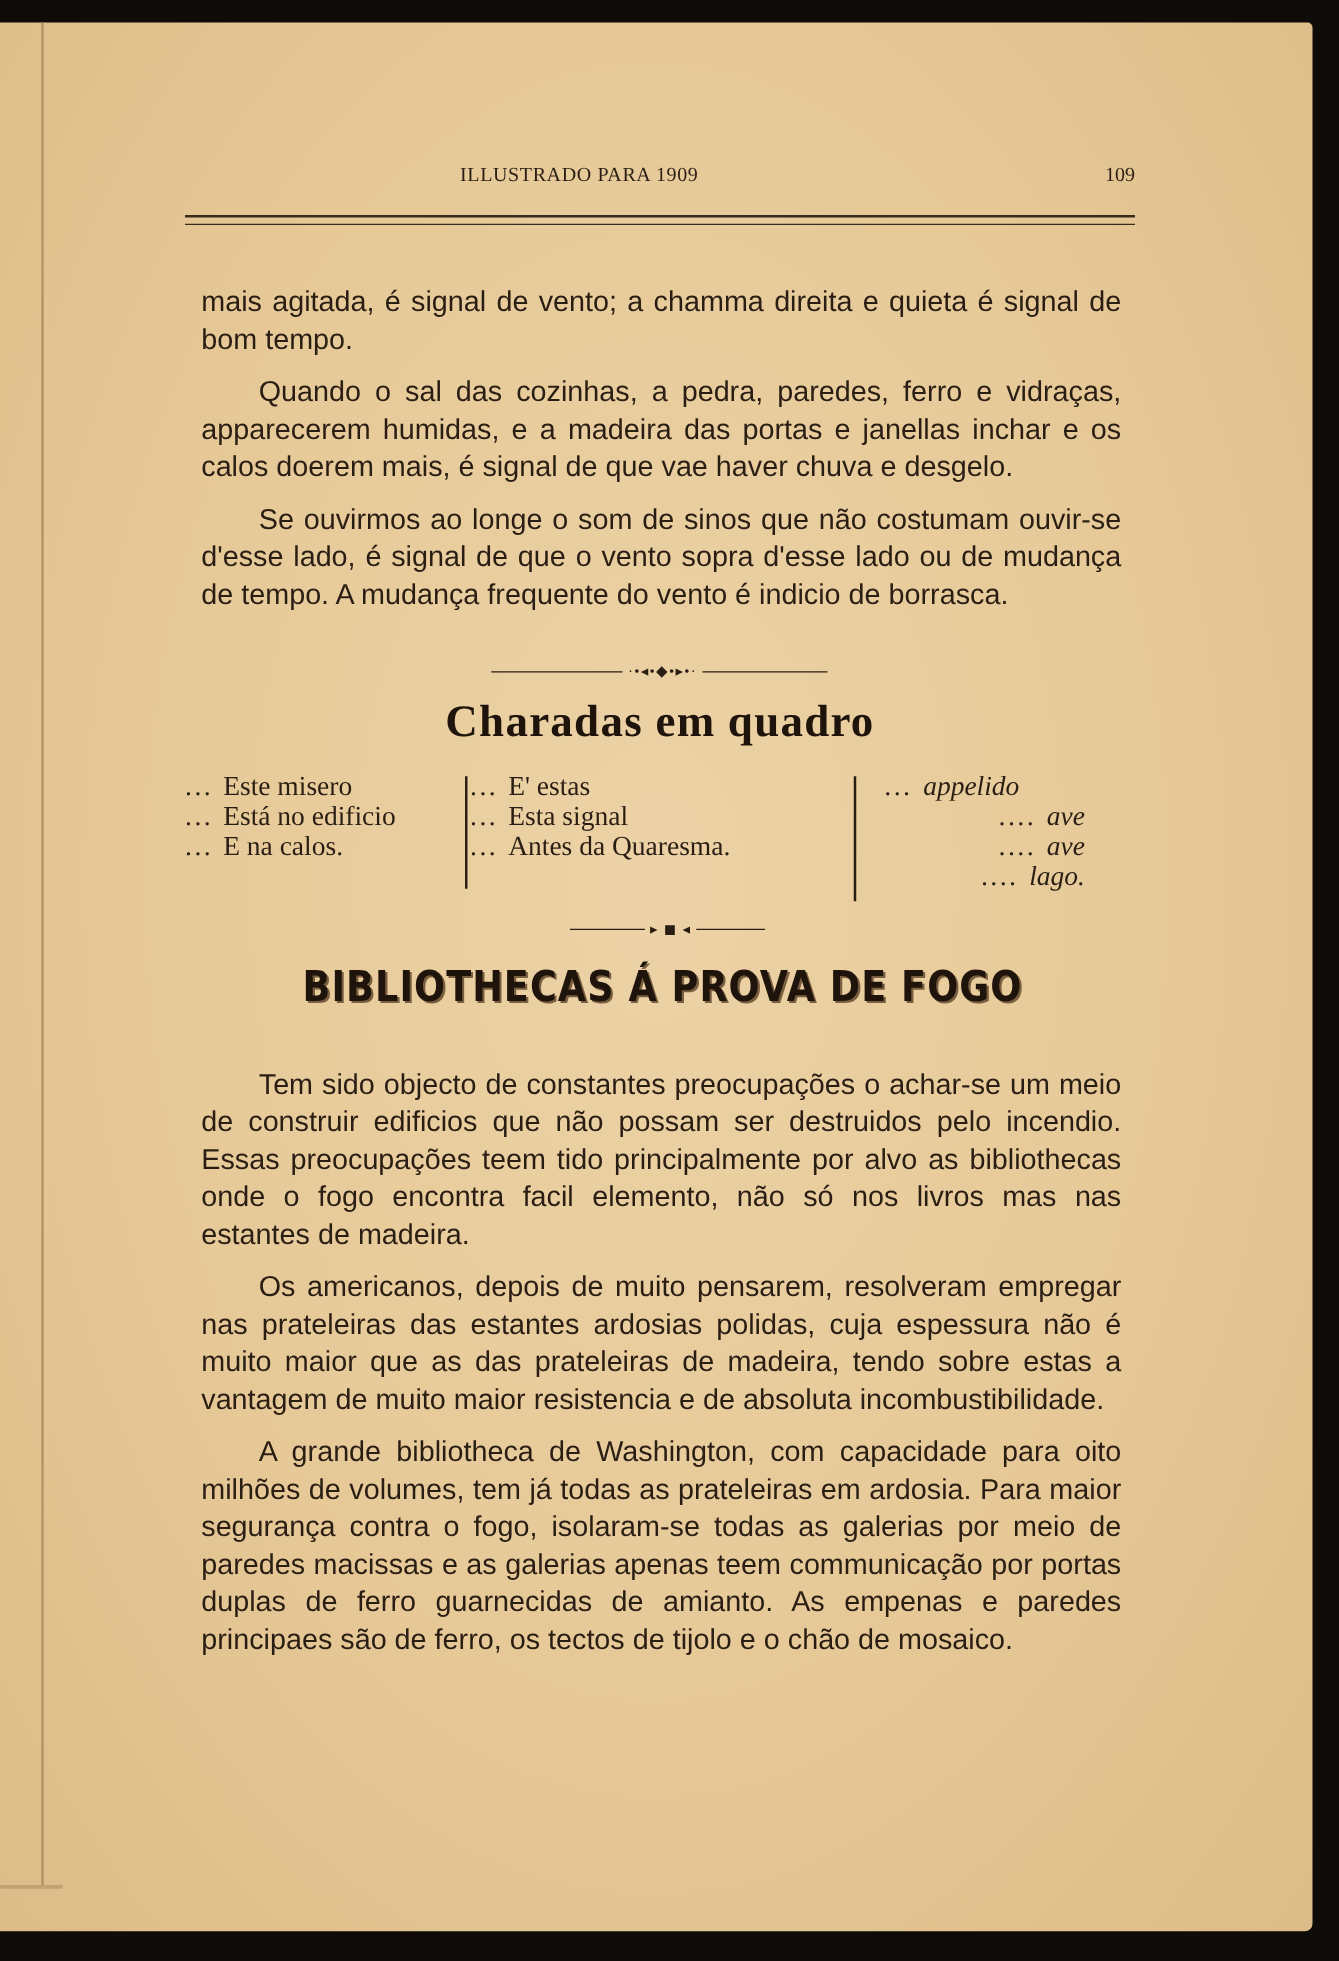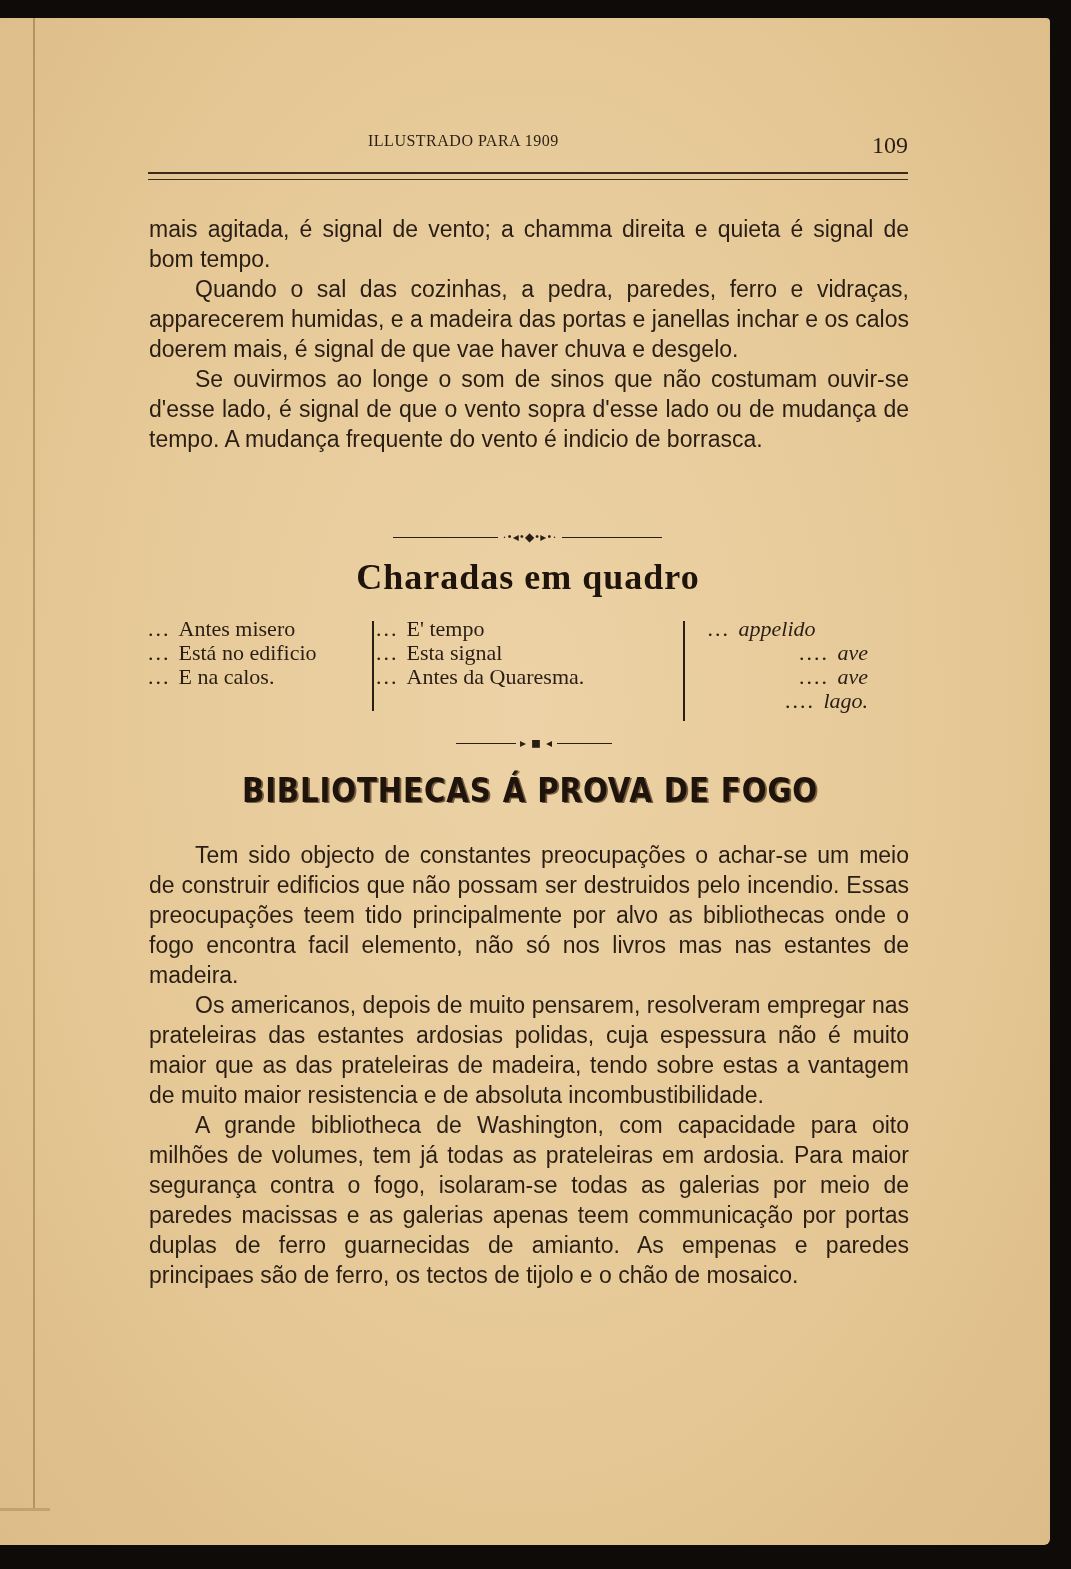--- a/index.html
+++ b/index.html
@@ -19,32 +19,32 @@
     .fold-edge {
       position:absolute; left:0; top:1490px; width:50px; height:3px; background:#b89466; opacity:.7;
     }
     .header {
       position:absolute; left:148px; top:132px; width:760px; height:30px; color:#2a1e14;
     }
     .running-title {
       position:absolute; left:220px; top:0; font-size:16px; letter-spacing:0.5px;
     }
     .page-number {
-      position:absolute; right:0; top:0; font-size:24px;
+      position:absolute; right:0; top:0; font-size:16px;
     }
     .header-rule {
       position:absolute; left:148px; top:172px; width:760px; height:5px;
       border-top:2px solid #3a2a1c; border-bottom:1px solid #3a2a1c;
     }
     .body-text {
       position:absolute; left:149px; width:760px; color:#2a1e14;
       font-family: "Liberation Sans Narrow", "Liberation Sans", sans-serif;
       font-size:23px; line-height:30px; text-align:justify;
     }
-    .body-text p { margin:0; }
+    .body-text p { margin:12px; }
     .indent { text-indent:46px; }
     .ornament {
       position:absolute; color:#2a1e14; font-size:12px; text-align:center;
       display:flex; align-items:center; justify-content:center;
     }
     .ornament .line { display:inline-block; height:1px; background:#2a1e14; }
     .ornament .mid { margin:0 4px; letter-spacing:1px; }
     .charadas-title {
       position:absolute; left:203px; top:556px; width:650px; text-align:center;
       font-family:"DejaVu Sans", sans-serif; font-weight:900; font-size:36px;
@@ -91,27 +91,27 @@
   <div class="ornament" style="left:385px; top:512px; width:285px; height:14px;">
     <span class="line" style="width:105px;"></span>
     <span class="mid">·•◂•◆•▸•·</span>
     <span class="line" style="width:100px;"></span>
   </div>
 
   <div class="charadas-title" style="top:538px;font-family:Liberation Serif, serif;">Charadas em quadro</div>
 
   <div class="charadas" style="top:599px;">
     <div class="col col1">
-      <div class="row"><span class="dots">...</span><span>Antes misero</span></div>
+      <div class="row"><span class="dots">...</span><span>Este misero</span></div>
       <div class="row"><span class="dots">...</span><span>Está no edificio</span></div>
       <div class="row"><span class="dots">...</span><span>E na calos.</span></div>
     </div>
     <div class="vdivider" style="left:224px; height:90px;"></div>
     <div class="col col2">
-      <div class="row"><span class="dots">...</span><span>E' tempo</span></div>
+      <div class="row"><span class="dots">...</span><span>E' estas</span></div>
       <div class="row"><span class="dots">...</span><span>Esta signal</span></div>
       <div class="row"><span class="dots">...</span><span>Antes da Quaresma.</span></div>
     </div>
     <div class="vdivider" style="left:535px; height:100px;"></div>
     <div class="col col3">
       <div class="row"><span class="dots">...</span><span>appelido</span></div>
       <div class="row four"><span class="dots">....</span><span>ave</span></div>
       <div class="row four"><span class="dots">....</span><span>ave</span></div>
       <div class="row four"><span class="dots">....</span><span>lago.</span></div>
     </div>

